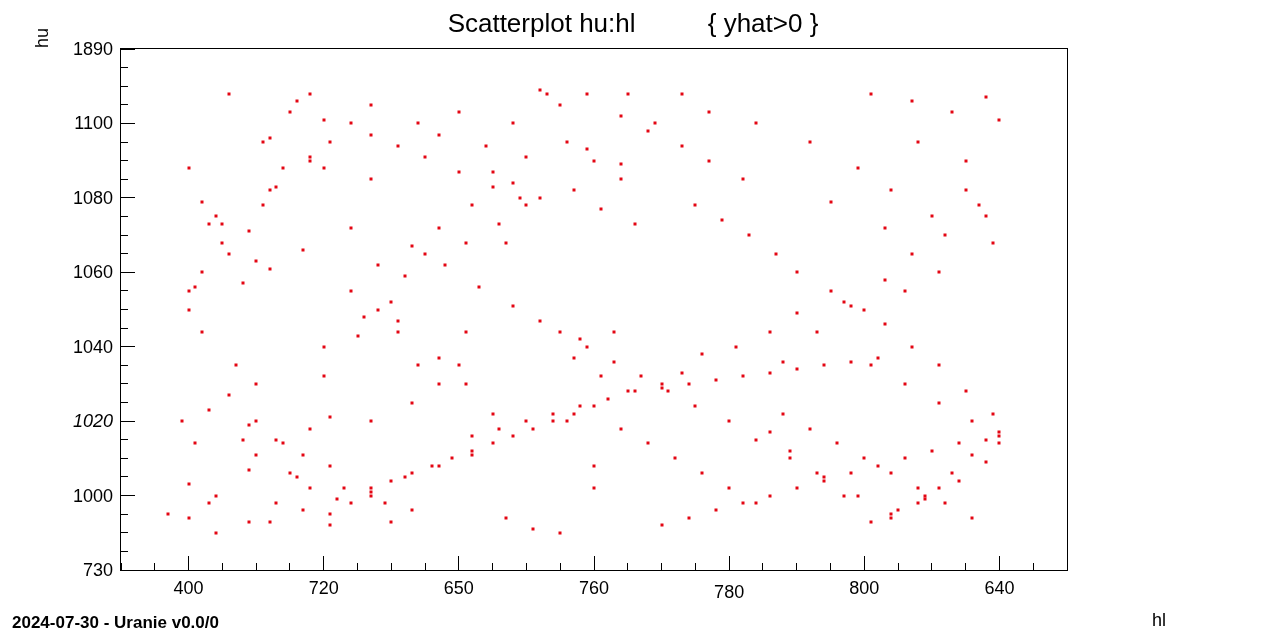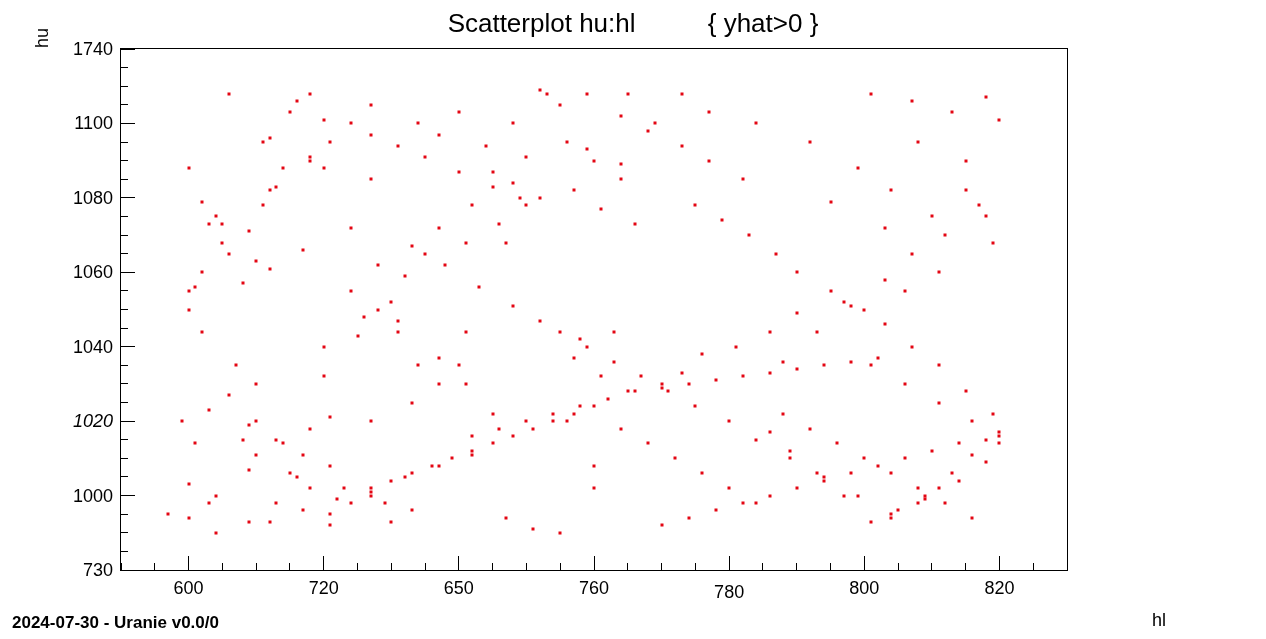--- a/index.html
+++ b/index.html
@@ -34,21 +34,21 @@
       <div class="ytick-lbl" style="top: 372.143px; font-style: italic;">1020</div>
       <div class="tick-major-y" style="top: 297.214px;"></div>
       <div class="ytick-lbl" style="top: 297.714px;">1040</div>
       <div class="tick-major-y" style="top: 222.786px;"></div>
       <div class="ytick-lbl" style="top: 223.286px;">1060</div>
       <div class="tick-major-y" style="top: 148.357px;"></div>
       <div class="ytick-lbl" style="top: 148.857px;">1080</div>
       <div class="tick-major-y" style="top: 73.9286px;"></div>
       <div class="ytick-lbl" style="top: 74.4286px;">1100</div>
       <div class="tick-major-y" style="top: -0.5px;"></div>
-      <div class="ytick-lbl" style="top: 0px;">1740</div>
+      <div class="ytick-lbl" style="top: 0px;">1890</div>
       <div class="tick-minor-y" style="top: 501.893px;"></div>
       <div class="tick-minor-y" style="top: 483.286px;"></div>
       <div class="tick-minor-y" style="top: 464.679px;"></div>
       <div class="tick-minor-y" style="top: 427.464px;"></div>
       <div class="tick-minor-y" style="top: 408.857px;"></div>
       <div class="tick-minor-y" style="top: 390.25px;"></div>
       <div class="tick-minor-y" style="top: 353.036px;"></div>
       <div class="tick-minor-y" style="top: 334.429px;"></div>
       <div class="tick-minor-y" style="top: 315.821px;"></div>
       <div class="tick-minor-y" style="top: 278.607px;"></div>
@@ -57,33 +57,33 @@
       <div class="tick-minor-y" style="top: 204.179px;"></div>
       <div class="tick-minor-y" style="top: 185.571px;"></div>
       <div class="tick-minor-y" style="top: 166.964px;"></div>
       <div class="tick-minor-y" style="top: 129.75px;"></div>
       <div class="tick-minor-y" style="top: 111.143px;"></div>
       <div class="tick-minor-y" style="top: 92.5357px;"></div>
       <div class="tick-minor-y" style="top: 55.3214px;"></div>
       <div class="tick-minor-y" style="top: 36.7143px;"></div>
       <div class="tick-minor-y" style="top: 18.1071px;"></div>
       <div class="tick-major-x" style="left: 67.0714px;"></div>
-      <div class="xtick-lbl" style="left: 67.5714px;">600</div>
+      <div class="xtick-lbl" style="left: 67.5714px;">400</div>
       <div class="tick-major-x" style="left: 202.214px;"></div>
       <div class="xtick-lbl" style="left: 202.714px;">720</div>
       <div class="tick-major-x" style="left: 337.357px;"></div>
       <div class="xtick-lbl" style="left: 337.857px;">650</div>
       <div class="tick-major-x" style="left: 472.5px;"></div>
       <div class="xtick-lbl" style="left: 473px;">760</div>
       <div class="tick-major-x" style="left: 607.643px;"></div>
       <div class="xtick-lbl" style="left: 608.143px; margin-top: 12px;">780</div>
       <div class="tick-major-x" style="left: 742.786px;"></div>
       <div class="xtick-lbl" style="left: 743.286px;">800</div>
       <div class="tick-major-x" style="left: 877.929px;"></div>
-      <div class="xtick-lbl" style="left: 878.429px;">820</div>
+      <div class="xtick-lbl" style="left: 878.429px;">640</div>
       <div class="tick-minor-x" style="left: -0.5px;"></div>
       <div class="tick-minor-x" style="left: 33.2857px;"></div>
       <div class="tick-minor-x" style="left: 100.857px;"></div>
       <div class="tick-minor-x" style="left: 134.643px;"></div>
       <div class="tick-minor-x" style="left: 168.429px;"></div>
       <div class="tick-minor-x" style="left: 236px;"></div>
       <div class="tick-minor-x" style="left: 269.786px;"></div>
       <div class="tick-minor-x" style="left: 303.571px;"></div>
       <div class="tick-minor-x" style="left: 371.143px;"></div>
       <div class="tick-minor-x" style="left: 404.929px;"></div>

